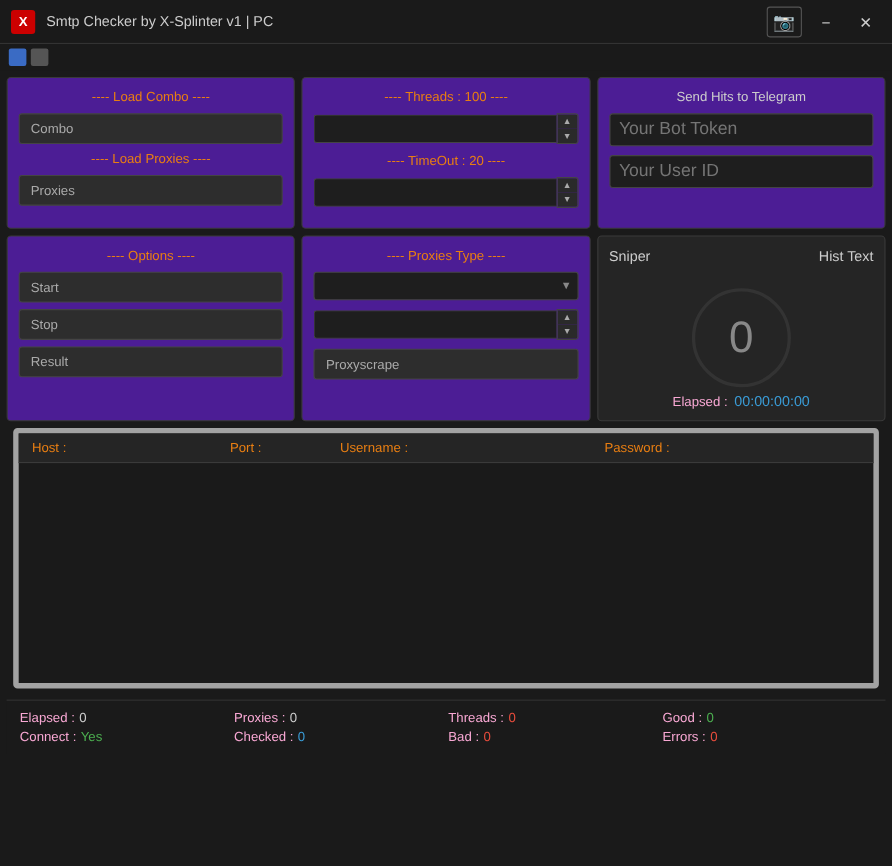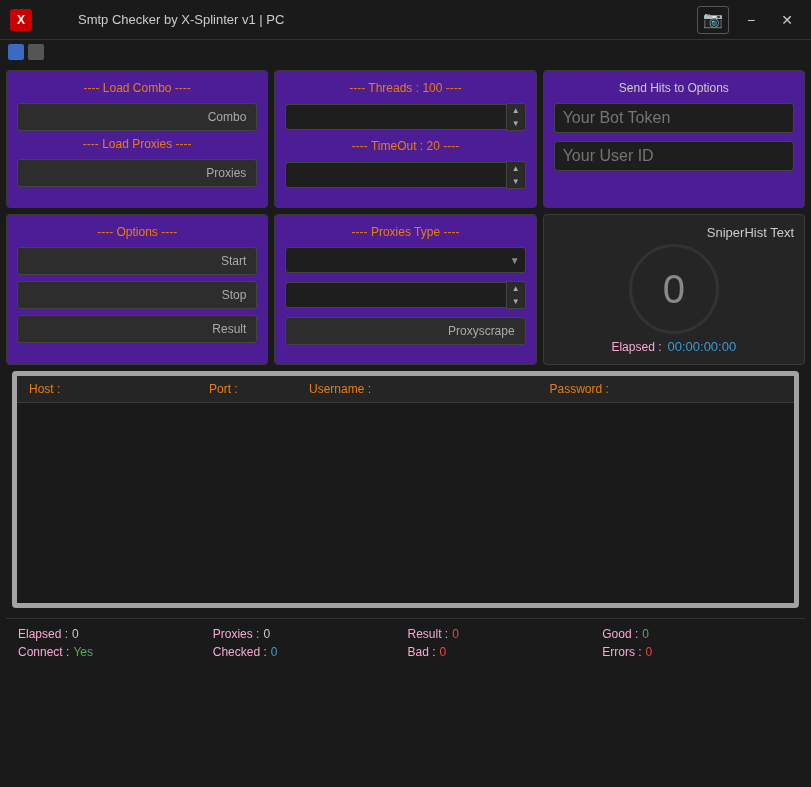--- a/index.html
+++ b/index.html
@@ -30,21 +30,20 @@
       justify-content: center;
       margin-right: 10px;
       font-weight: bold;
       color: white;
       font-size: 12px;
     }
     .title-bar-text {
       flex: 1;
       font-size: 13px;
       color: #ccc;
-      margin-left: 36px;
     }
     .title-bar-controls {
       display: flex;
       align-items: center;
       gap: 8px;
     }
     .title-bar-btn {
       width: 28px;
       height: 22px;
       background: transparent;
@@ -113,21 +112,21 @@
 
     .btn {
       width: 100%;
       padding: 6px 10px;
       background: #2d2d2d;
       border: 1px solid #444;
       border-radius: 3px;
       color: #aaa;
       cursor: pointer;
       font-size: 12px;
-      text-align: right;
+      text-align: left;
       margin-bottom: 6px;
     }
     .btn:last-child { margin-bottom: 0; }
 
     .spinner-input-row {
       display: flex;
       align-items: center;
       margin-bottom: 8px;
     }
     .spinner-input {
@@ -183,22 +182,22 @@
     .options-panel {}
     .proxies-type-panel {}
     .stats-panel {
       background: #252525;
       border: 1px solid #3a3a3a;
       border-radius: 4px;
       padding: 10px;
     }
     .stats-header {
       display: flex;
-      justify-content: flex-end;
-      margin-bottom: 4px;
+      justify-content: space-between;
+      margin-bottom: 22px;
     }
     .stats-sniper { color: #ccc; font-size: 13px; }
     .stats-hist { color: #ccc; font-size: 13px; }
     .dial-bg {
       width: 90px;
       height: 90px;
       border-radius: 50%;
       border: 3px solid #333;
       margin: 0 auto 5px;
       display: flex;
@@ -335,21 +334,21 @@
       <div class="spinner-input-row">
         <input class="spinner-input" type="text" style="">
         <div class="spinner-btns">
           <button class="spinner-btn">▲</button>
           <button class="spinner-btn">▼</button>
         </div>
       </div>
     </div>
 
     <div class="panel telegram-panel">
-      <div class="panel-label white" style="color:#ccc;">Send Hits to Options</div>
+      <div class="panel-label white" style="color:#ccc;">Send Hits to Telegram</div>
       <input class="tg-input" type="text" placeholder="Your Bot Token" style="">
       <input class="tg-input" type="text" placeholder="Your User ID" style="">
     </div>
 
   </div>
 
   <div class="middle-panels">
 
     <div class="panel options-panel">
       <div class="panel-label orange">---- Options ----</div>
@@ -409,21 +408,21 @@
   <div class="status-bar">
     <div class="status-item">
       <span class="status-label">Elapsed :</span>
       <span class="status-value">0</span>
     </div>
     <div class="status-item">
       <span class="status-label">Proxies :</span>
       <span class="status-value">0</span>
     </div>
     <div class="status-item">
-      <span class="status-label">Result :</span>
+      <span class="status-label">Threads :</span>
       <span class="status-value red">0</span>
     </div>
     <div class="status-item">
       <span class="status-label">Good :</span>
       <span class="status-value green">0</span>
     </div>
     <div class="status-item">
       <span class="status-label">Connect :</span>
       <span class="status-value green">Yes</span>
     </div>

